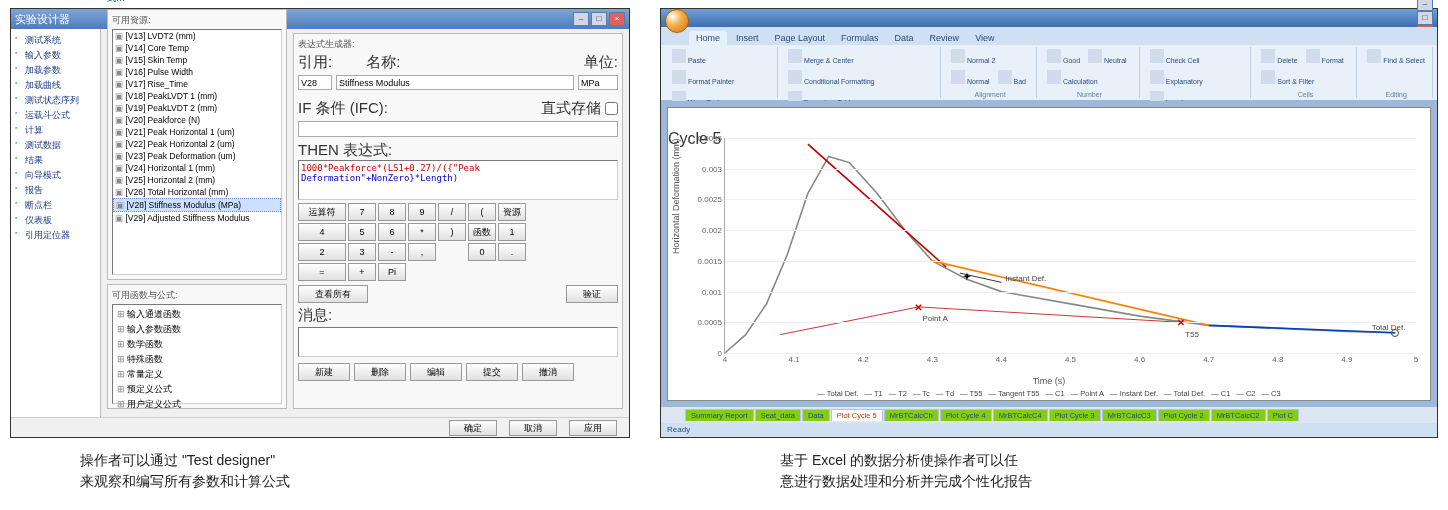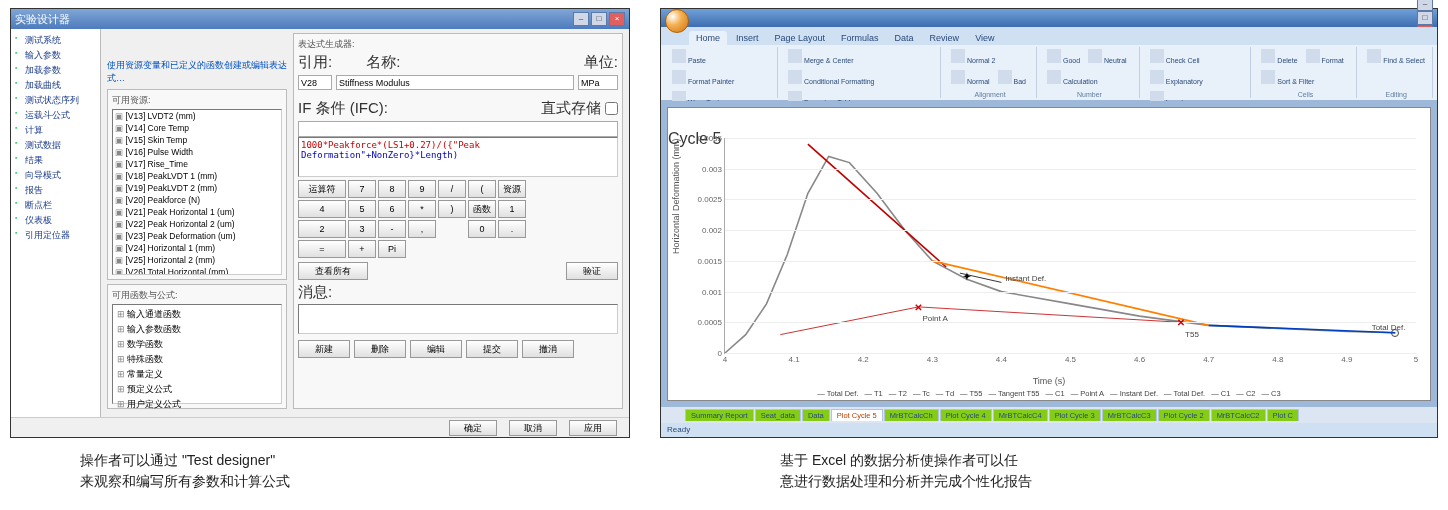--- a/index.html
+++ b/index.html
@@ -16,21 +16,21 @@
   .left-body { display: flex; height: calc(100% - 40px); background: #f0f0f0; }
   .tree { width: 90px; border-right: 1px solid #bbb; background: #fff; padding: 4px 2px; overflow: hidden; }
   .tree-item { font-size: 9px; color: #1a3a8a; padding: 1px 0 1px 12px; position: relative; white-space: nowrap; overflow: hidden; cursor: pointer; }
   .tree-item::before { content: "▪"; position: absolute; left: 2px; color: #4c7; font-size: 7px; }
   .mid-area { flex: 1; padding: 4px 6px; display: flex; gap: 6px; }
   .hint-text { color: #0050c0; font-size: 9px; padding: 2px 0 4px 0; }
   .fieldset { border: 1px solid #bbb; background: #f8f8f8; padding: 4px; margin-bottom: 4px; }
   .fieldset-title { font-size: 9px; color: #555; margin-bottom: 2px; }
   .col-left { width: 180px; display: flex; flex-direction: column; justify-content: flex-end; }
   .col-right { flex: 1; display: flex; flex-direction: column; }
-  .var-list { height: 166px; overflow-y: auto; border: 1px inset #ccc; background: #fff; font-size: 8.5px; }
+  .var-list { height: 246px; overflow-y: auto; border: 1px inset #ccc; background: #fff; font-size: 8.5px; }
   .var-item { padding: 1px 2px; white-space: nowrap; cursor: pointer; }
   .var-item::before { content: "▣ "; color: #888; }
   .var-item.sel { background: #cde0ff; border: 1px dotted #7090d0; }
   .func-list { height: 100px; border: 1px inset #ccc; background: #fff; font-size: 9px; padding: 2px; }
   .func-item { padding: 1px 2px; cursor: pointer; }
   .func-item::before { content: "⊞ "; color: #888; }
   .row { display: flex; gap: 4px; align-items: center; margin-bottom: 3px; }
   .lbl { font-size: 15px; color: #333; }
   .inp { border: 1px solid #aaa; background: #fff; font-size: 9px; padding: 1px 2px; height: 15px; }
   .inp.long { flex: 1; }
@@ -165,20 +165,21 @@
             <input class="inp long" value="Stiffness Modulus" style="">
             <input class="inp" style="width: 40px;" value="MPa">
           </div>
           <div class="row" style="margin-top:6px">
             <span class="lbl">IF 条件 (IFC):</span>
             <span style="flex:1"></span>
             <span class="lbl">直式存储</span>
             <input type="checkbox" style="">
           </div>
           <input class="inp" style="width: 100%; height: 16px;">
+          <div class="lbl" style="margin-top:4px">THEN 表达式:</div>
           <div class="formula-box">
             <span class="kw-red">1000*Peakforce*(LS1+0.27)/({"Peak</span><br>
             <span class="kw-blue">Deformation"+NonZero}*Length)</span>
           </div>
           <div class="keypad" id="keypad">
               <div class="key">运算符</div>
               <div class="key">7</div>
               <div class="key">8</div>
               <div class="key">9</div>
               <div class="key">/</div>

